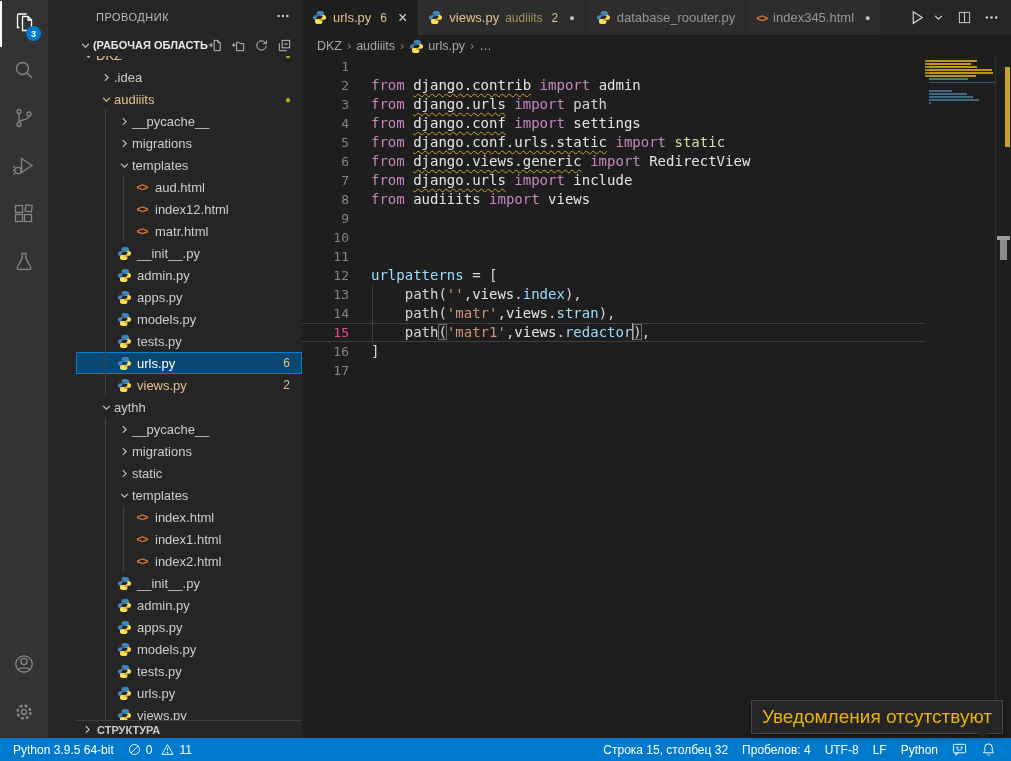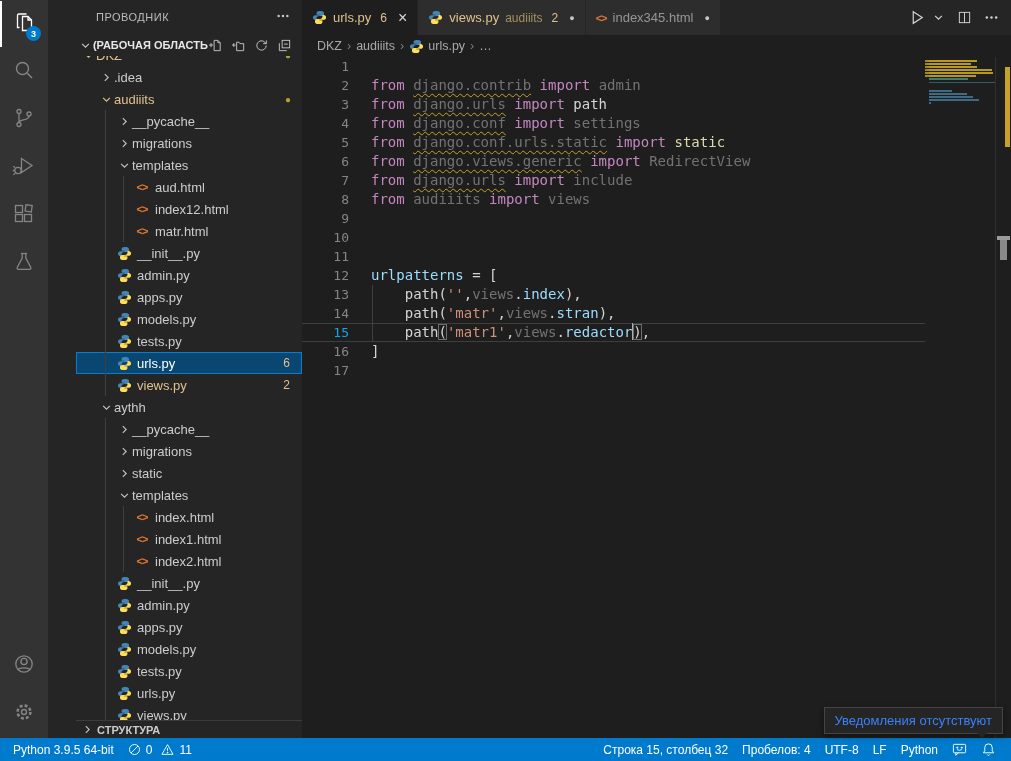--- a/index.html
+++ b/index.html
@@ -61,23 +61,23 @@
   .bc-item { display:flex; align-items:center; gap:4px; cursor:pointer; }
   .bc-sep { color:#7f7f7f; }
 
   
   .editor { flex:1; position:relative; background:#1e1e1e; font-family:"DejaVu Sans Mono", monospace; font-size:14px; line-height:19px; overflow:hidden; }
   .code { position:absolute; top:0; left:0; right:86px; }
   .cline { display:flex; height:19px; white-space:pre; position:relative; }
   .ln { flex:0 0 47px; text-align:right; color:#858585; padding-right:0; font-size:13px; }
   .lngap { flex:0 0 22px; }
   .cline.cur { box-shadow: inset 0 1px 0 #3e3e3e, inset 0 -1px 0 #3e3e3e; }
-  .cline.cur .ln { color:#0ea5e9; }
+  .cline.cur .ln { color:#ec4899; }
   .iguide { position:absolute; left:70px; top:0; bottom:0; width:1px; background:#404040; }
-  .tk-kw { color:#C586C0; } .tk-mod { color:#737373; } .tk-fn { color:#DCDCAA; }
+  .tk-kw { color:#C586C0; } .tk-mod { color:#e5e5e5; } .tk-fn { color:#DCDCAA; }
   .tk-str { color:#CE9178; } .tk-var { color:#9CDCFE; } .tk-pl { color:#D4D4D4; }
   .sq { text-decoration:underline wavy #C7A227; text-decoration-thickness:1px; text-underline-offset:3px; }
   .tk-brk { color:#D4D4D4; outline:1px solid #6e6e6e; outline-offset:-1px; }
   .cursor { display:inline-block; width:0; border-left:1.5px solid #AEAFAD; height:17px; vertical-align:-3px; }
 
   
   .minimap { position:absolute; top:0; right:16px; width:66px; }
   .mm-row { height:2px; margin-bottom:1px; }
   .mm-gutter { position:absolute; top:3px; right:82px; width:4px; }
   .mm-tick { height:2px; margin-bottom:1px; background:#a08a1a; }
@@ -87,22 +87,22 @@
   .rt-bar { position:absolute; left:1px; right:1px; top:179px; height:4px; background:#9b9b9b; }
   .rt-stem { position:absolute; left:4px; width:7px; top:183px; height:20px; background:#8a8a8a; }
 
   
   .statusbar { height:23px; background:#007ACC; color:#ffffff; display:flex; align-items:center; font-size:12px; padding:0 8px 0 6px; }
   .st-item { display:flex; align-items:center; gap:5px; padding:8px 7px; height:100%; cursor:pointer; }
   .st-right { margin-left:auto; display:flex; align-items:center; }
   .st-item svg { display:block; }
 
   
-  .tooltip { position:fixed; right:8px; bottom:27px; background:#252526; border:1px solid #454545; color:#3b82f6;
-    font-size:13px; padding:5px 10px; white-space:nowrap; box-shadow:0 2px 6px rgba(0,0,0,.45); z-index:20; }
+  .tooltip { position:fixed; right:8px; bottom:27px; background:#252526; border:1px solid #454545; color:#eab308;
+    font-size:19px; padding:5px 10px; white-space:nowrap; box-shadow:0 2px 6px rgba(0,0,0,.45); z-index:20; }
   .tooltip::after { content:""; position:absolute; top:100%; right:15px; border:5px solid transparent; border-top-color:#252526; }
 </style>
 </head>
 <body>
 
 <div class="top">
   <div class="activitybar" id="activitybar">
       <div class="ab-item active">
         <span><svg width="24" height="24" viewBox="0 0 24 24" fill="none" stroke="currentColor" stroke-width="1.3">
             <path d="M7.5 17.5h-2v-12a1.5 1.5 0 0 1 1.5-1.5h7.5"></path>
@@ -528,20 +528,29 @@
             <span style="display: flex;">
               <svg width="15" height="15" viewBox="0 0 16 16">
                 <path fill="#4584B6" d="M7.9 1C6 1 4.9 1.9 4.9 3.3V5h3.3v.6H3.6C2.1 5.6 1 6.6 1 8.1s1.1 2.6 2.6 2.6h1.2V9c0-1.4 1.2-2.5 2.7-2.5h3.2c1.2 0 2.1-.9 2.1-2.1V3.3C12.8 1.9 11.2 1 9.6 1z"></path>
                 <path fill="#FFDE57" d="M8.1 15c1.9 0 3-.9 3-2.3V11H7.8v-.6h4.6c1.5 0 2.6-1 2.6-2.5S13.9 5.3 12.4 5.3h-1.2V7c0 1.4-1.2 2.5-2.7 2.5H5.3c-1.2 0-2.1.9-2.1 2.1v1.1C3.2 14.1 4.8 15 6.4 15z"></path>
               </svg>
             </span>
             <span class="lbl modc">views.py</span>
             <span class="desc">audiiits</span>
             <span class="tbadge">2</span>
             <span class="dirty">●</span>
+          </div>
+          <div class="tab">
+            <span style="display: flex;">
+              <svg width="15" height="15" viewBox="0 0 16 16">
+                <path fill="#4584B6" d="M7.9 1C6 1 4.9 1.9 4.9 3.3V5h3.3v.6H3.6C2.1 5.6 1 6.6 1 8.1s1.1 2.6 2.6 2.6h1.2V9c0-1.4 1.2-2.5 2.7-2.5h3.2c1.2 0 2.1-.9 2.1-2.1V3.3C12.8 1.9 11.2 1 9.6 1z"></path>
+                <path fill="#FFDE57" d="M8.1 15c1.9 0 3-.9 3-2.3V11H7.8v-.6h4.6c1.5 0 2.6-1 2.6-2.5S13.9 5.3 12.4 5.3h-1.2V7c0 1.4-1.2 2.5-2.7 2.5H5.3c-1.2 0-2.1.9-2.1 2.1v1.1C3.2 14.1 4.8 15 6.4 15z"></path>
+              </svg>
+            </span>
+            <span class="lbl">database_roouter.py</span>
           </div>
           <div class="tab">
             <span style="display: flex;">
               <span class="htmlg" style="color:#E37933;font-weight:bold;font-size:11px;letter-spacing:-1px;">&lt;&gt;</span>
             </span>
             <span class="lbl">index345.html</span>
             <span class="dirty">●</span>
           </div>
         </div>
       <div class="editor-actions">

